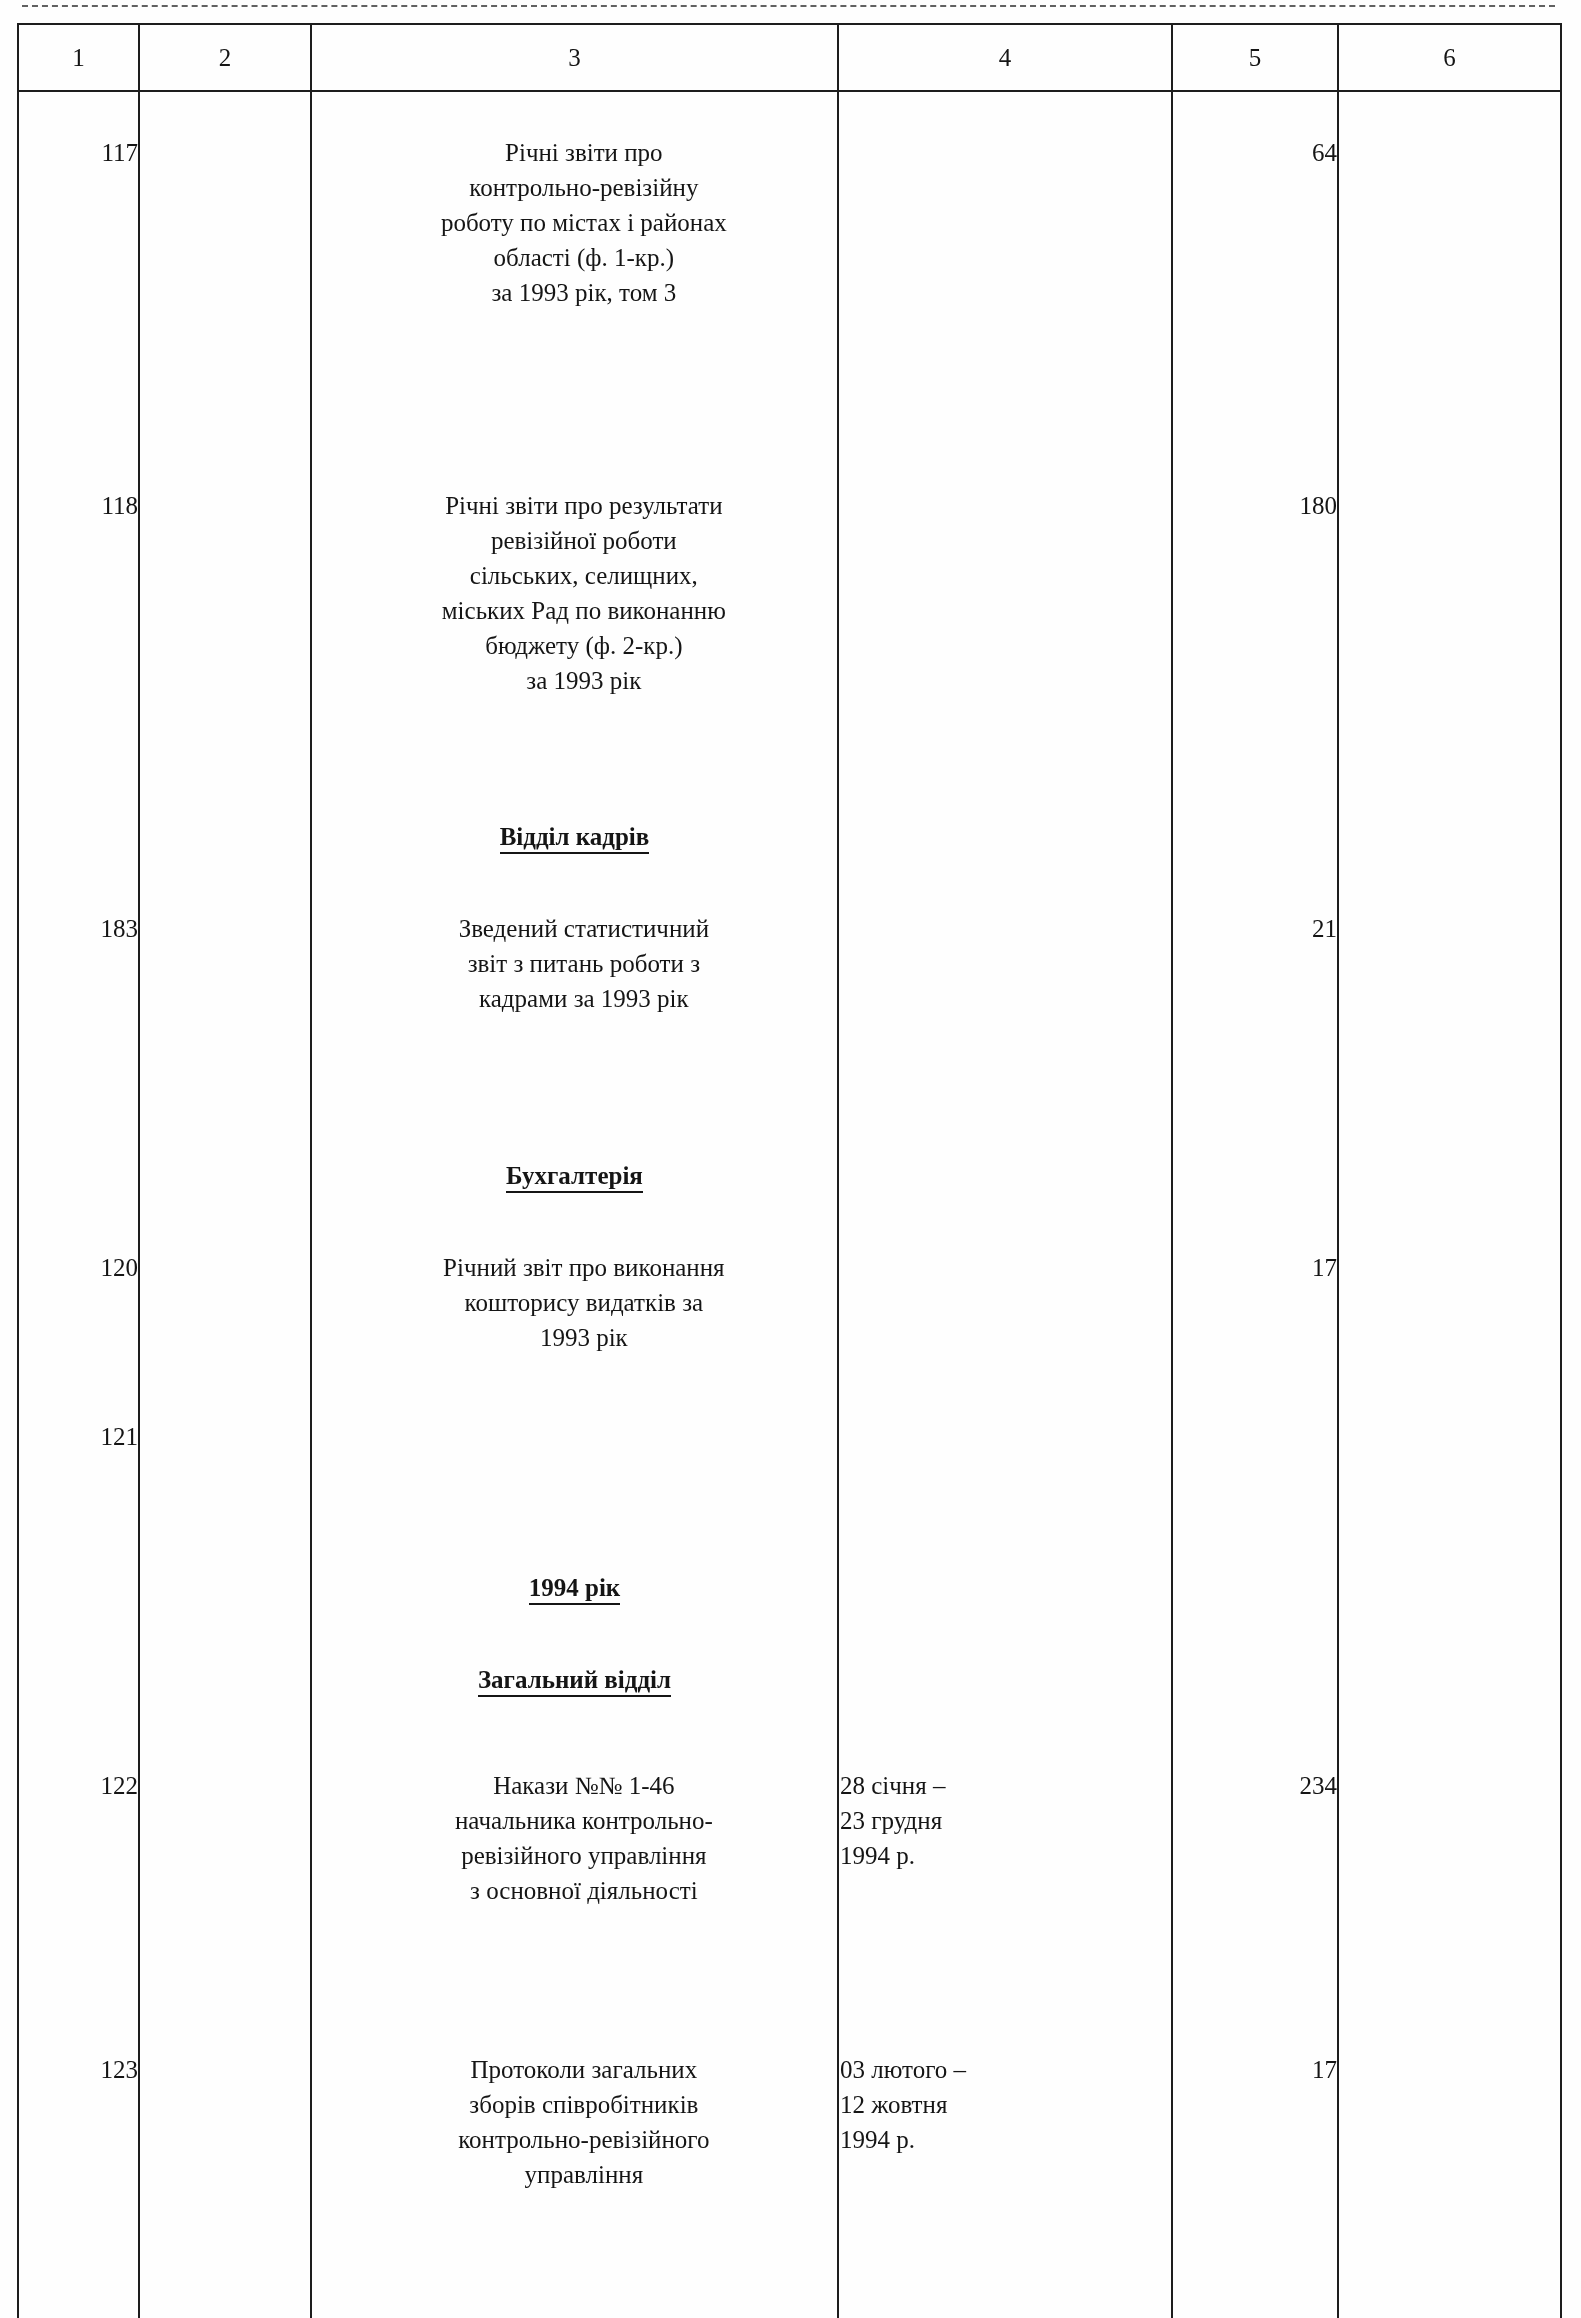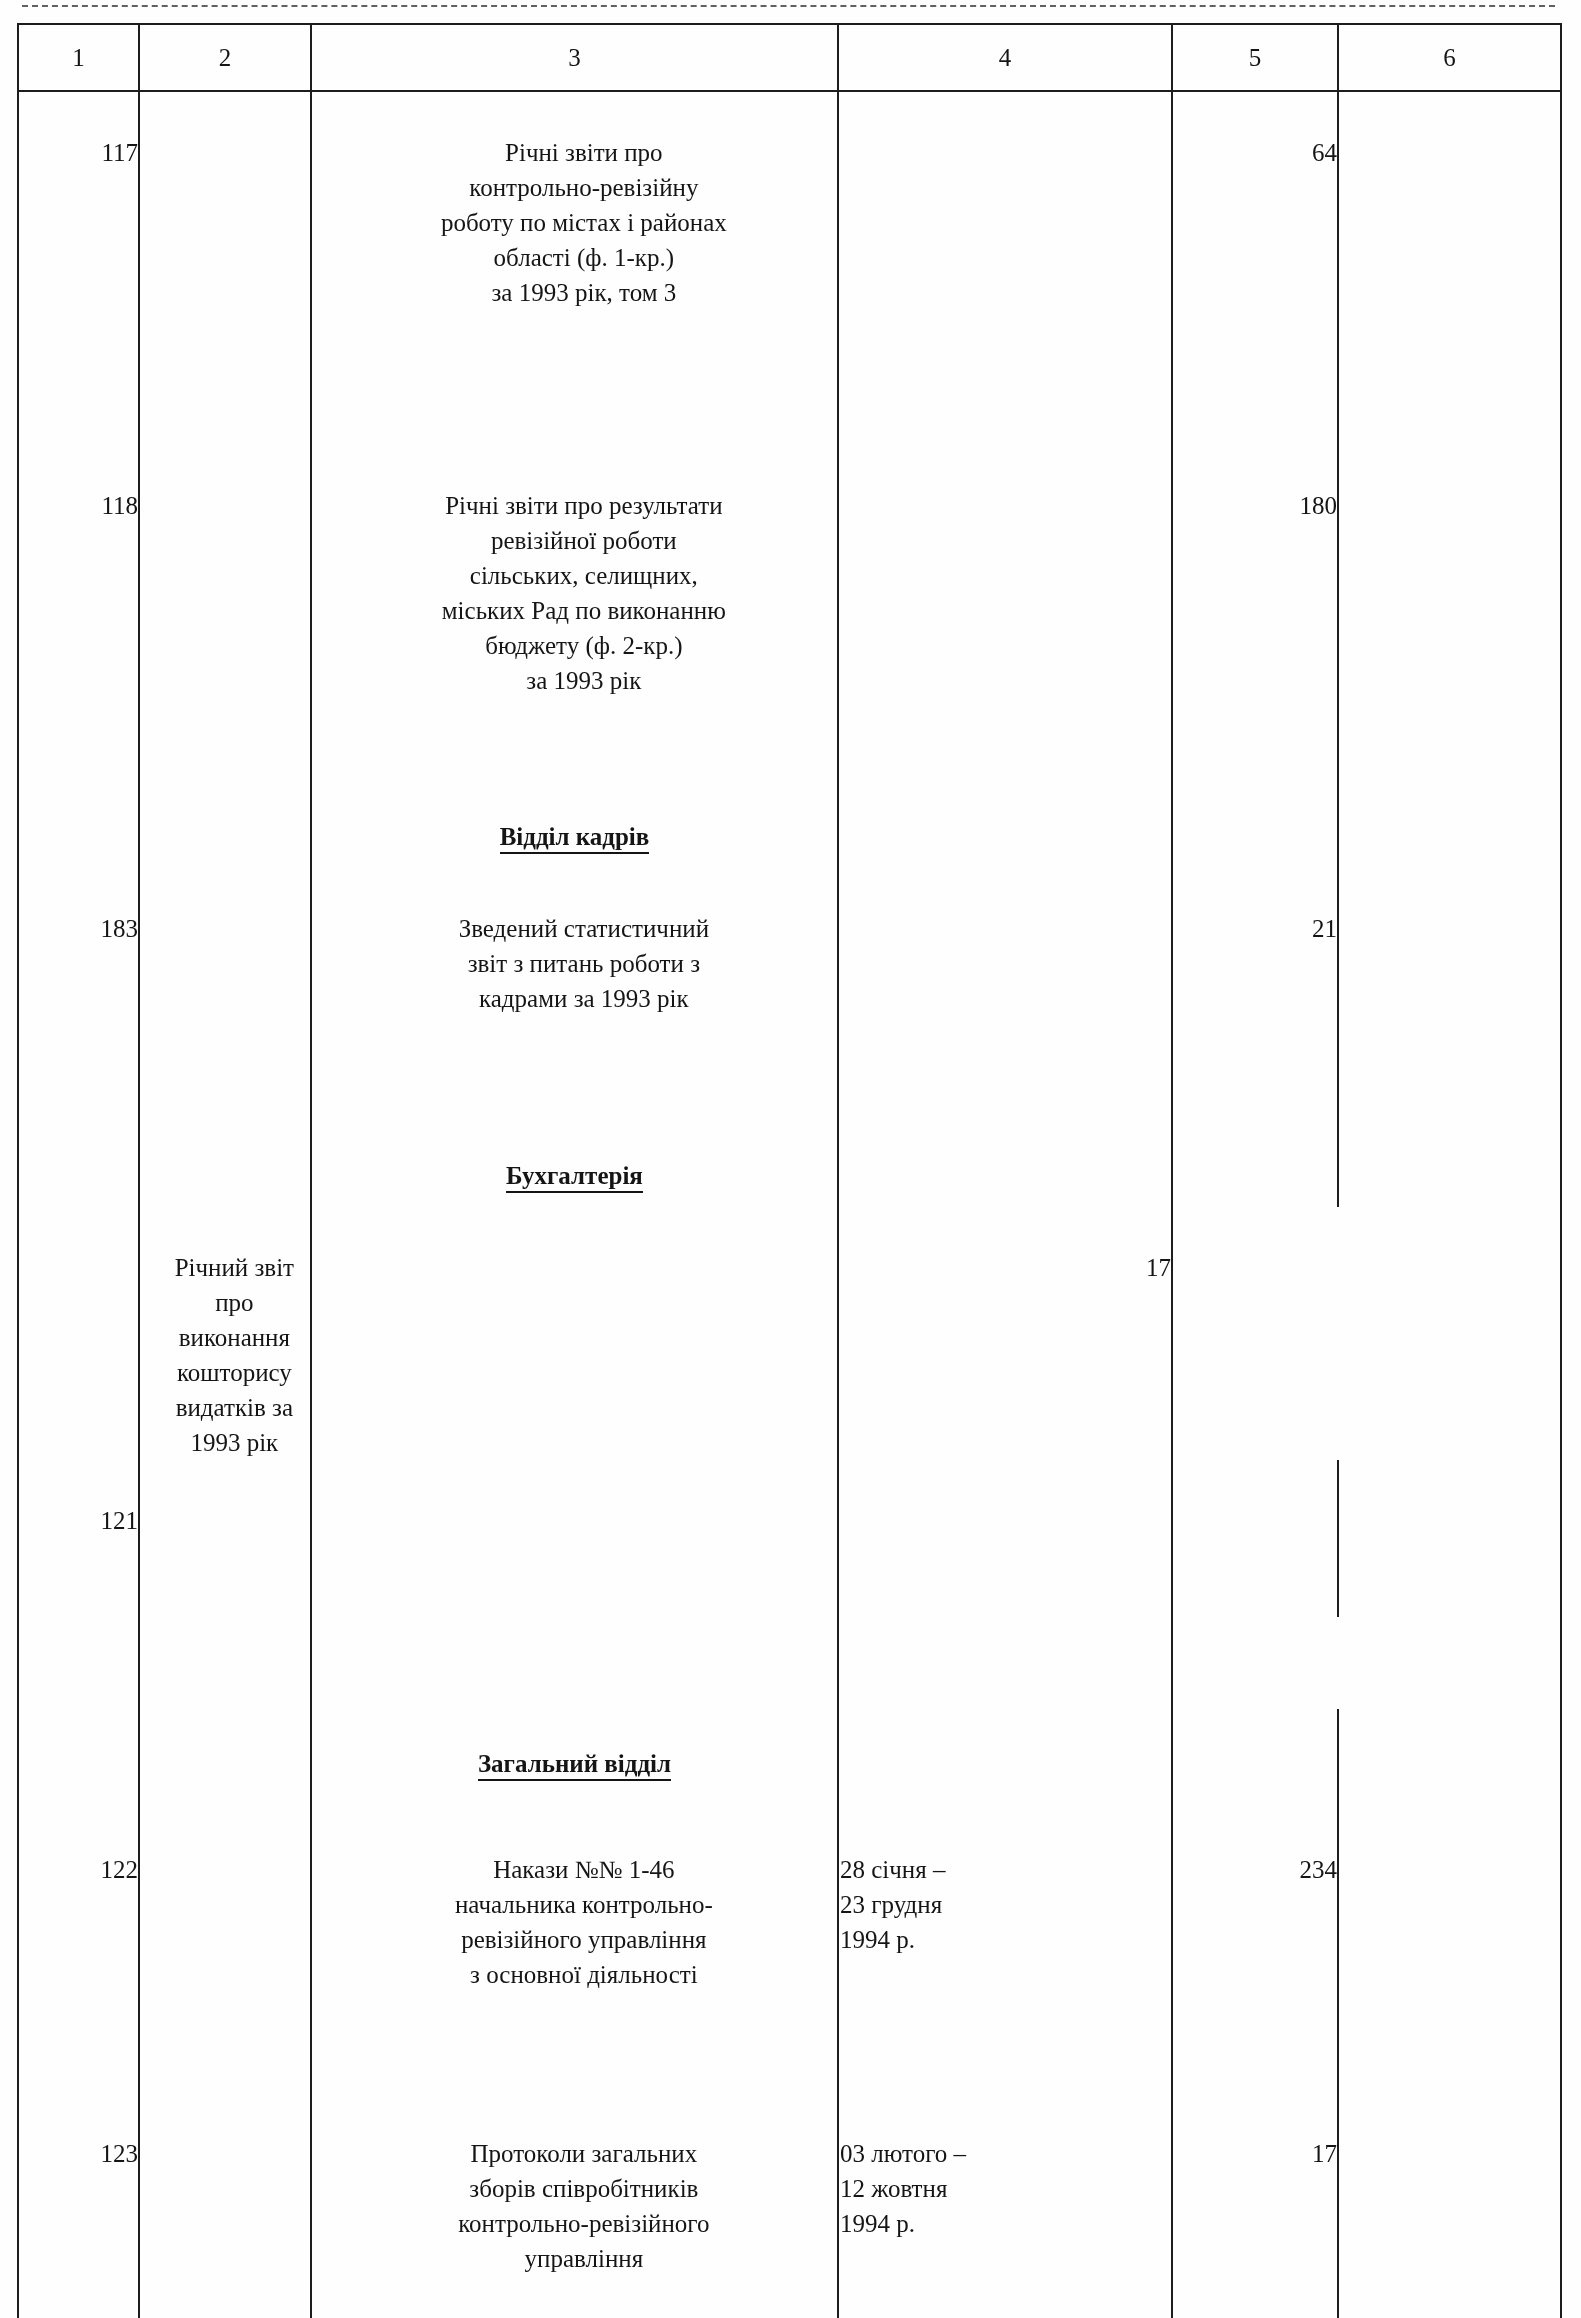--- a/index.html
+++ b/index.html
@@ -157,20 +157,21 @@
     <div class="trow section" style="min-height:86px">
       <div class="cell c-num"></div>
       <div class="cell c-index"></div>
       <div class="cell c-title"><span class="section-title">Бухгалтерія</span></div>
       <div class="cell c-dates"></div>
       <div class="cell c-count"></div>
       <div class="cell c-note"></div>
     </div>
 
     <div class="trow entry" style="min-height:169px">
+      <div class="cell c-num">120</div>
       <div class="cell c-index"></div>
       <div class="cell c-title">Річний звіт про виконання
 кошторису видатків за
 1993 рік</div>
       <div class="cell c-dates"></div>
       <div class="cell c-count">17</div>
       <div class="cell c-note"></div>
     </div>
 
     <div class="trow entry" style="min-height:157px">
@@ -178,20 +179,21 @@
       <div class="cell c-index"></div>
       <div class="cell c-title"></div>
       <div class="cell c-dates"></div>
       <div class="cell c-count"></div>
       <div class="cell c-note"></div>
     </div>
 
     <div class="trow section" style="min-height:92px">
       <div class="cell c-num"></div>
       <div class="cell c-index"></div>
+      <div class="cell c-title"><span class="section-title">1994 рік</span></div>
       <div class="cell c-dates"></div>
       <div class="cell c-count"></div>
       <div class="cell c-note"></div>
     </div>
 
     <div class="trow section" style="min-height:100px">
       <div class="cell c-num"></div>
       <div class="cell c-index"></div>
       <div class="cell c-title"><span class="section-title">Загальний відділ</span></div>
       <div class="cell c-dates"></div>

